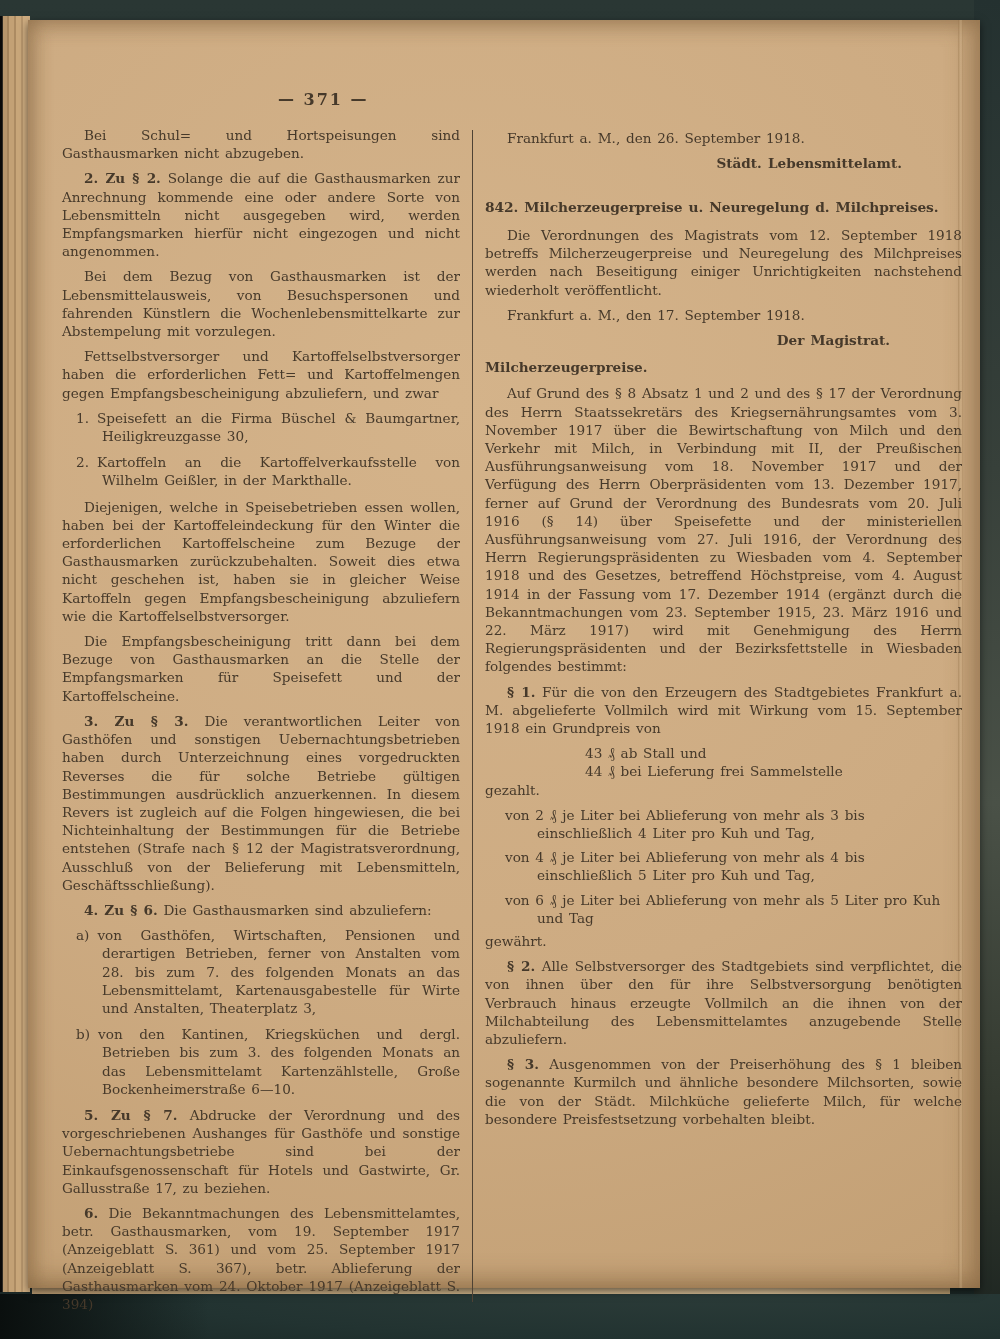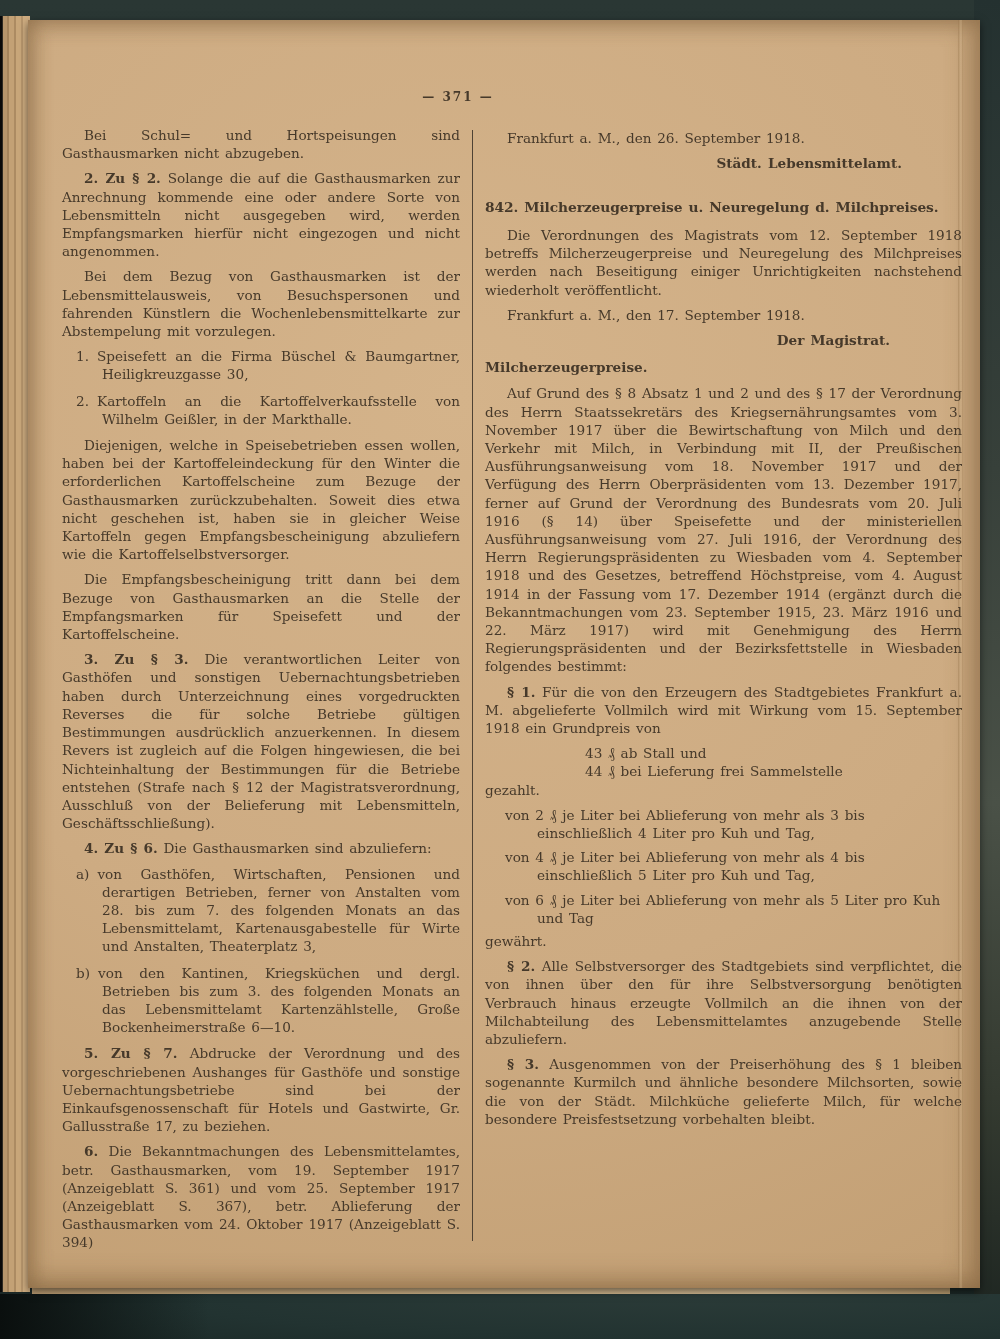--- a/index.html
+++ b/index.html
@@ -55,21 +55,21 @@
       0 3px 8px rgba(0,0,0,.55);
   }
   
   .page-crease{
     position:absolute;right:17px;top:0;width:5px;height:100%;
     background:linear-gradient(90deg,rgba(140,105,65,.45),rgba(235,210,170,.35) 60%,rgba(140,105,65,.35));
     opacity:.8;
   }
   .page-number{
     position:absolute;top:70px;left:250px;width:360px;
-    text-align:center;font-size:12px;letter-spacing:2px;
+    font-size:16px;letter-spacing:2px;
     color:var(--ink,#46392a);font-weight:bold;
   }
   .content{
     position:absolute;left:34px;top:106px;width:900px;
     display:flex;align-items:stretch;
     color:var(--ink,#46392a);
     font-size:13.6px;line-height:1.34;word-spacing:1.4px;
     text-align:justify;
   }
   .col{min-width:0;}
@@ -102,20 +102,21 @@
   <div class="page">
     <div class="page-crease"></div>
     <div class="page-number">— 371 —</div>
 
     <div class="content">
 
       <div class="col left">
         <p class="p">Bei Schul= und Hortspeisungen sind Gasthausmarken nicht abzugeben.</p>
         <p class="p"><b class="lead">2. Zu § 2.</b> <span>Solange die auf die Gasthausmarken zur Anrechnung kommende eine oder andere Sorte von Lebensmitteln nicht ausgegeben wird, werden Empfangsmarken hierfür nicht eingezogen und nicht angenommen.</span></p>
         <p class="p">Bei dem Bezug von Gasthausmarken ist der Lebensmittelausweis, von Besuchspersonen und fahrenden Künstlern die Wochenlebensmittelkarte zur Abstempelung mit vorzulegen.</p>
+        <p class="p">Fettselbstversorger und Kartoffelselbstversorger haben die erforderlichen Fett= und Kartoffelmengen gegen Empfangsbescheinigung abzuliefern, und zwar</p>
         <p class="hang"><span class="marker">1.</span><span>Speisefett an die Firma Büschel &amp; Baumgartner, Heiligkreuzgasse 30,</span></p>
         <p class="hang"><span class="marker">2.</span><span>Kartoffeln an die Kartoffelverkaufsstelle von Wilhelm Geißler, in der Markthalle.</span></p>
         <p class="p">Diejenigen, welche in Speisebetrieben essen wollen, haben bei der Kartoffeleindeckung für den Winter die erforderlichen Kartoffelscheine zum Bezuge der Gasthausmarken zurückzubehalten. Soweit dies etwa nicht geschehen ist, haben sie in gleicher Weise Kartoffeln gegen Empfangsbescheinigung abzuliefern wie die Kartoffelselbstversorger.</p>
         <p class="p">Die Empfangsbescheinigung tritt dann bei dem Bezuge von Gasthausmarken an die Stelle der Empfangsmarken für Speisefett und der Kartoffelscheine.</p>
         <p class="p"><b class="lead">3. Zu § 3.</b> <span>Die verantwortlichen Leiter von Gasthöfen und sonstigen Uebernachtungsbetrieben haben durch Unterzeichnung eines vorgedruckten Reverses die für solche Betriebe gültigen Bestimmungen ausdrücklich anzuerkennen. In diesem Revers ist zugleich auf die Folgen hingewiesen, die bei Nichteinhaltung der Bestimmungen für die Betriebe entstehen (Strafe nach § 12 der Magistratsverordnung, Ausschluß von der Belieferung mit Lebensmitteln, Geschäftsschließung).</span></p>
         <p class="p"><b class="lead">4. Zu § 6.</b> <span>Die Gasthausmarken sind abzuliefern:</span></p>
         <p class="hang"><span class="marker">a)</span><span>von Gasthöfen, Wirtschaften, Pensionen und derartigen Betrieben, ferner von Anstalten vom 28. bis zum 7. des folgenden Monats an das Lebensmittelamt, Kartenausgabestelle für Wirte und Anstalten, Theaterplatz 3,</span></p>
         <p class="hang"><span class="marker">b)</span><span>von den Kantinen, Kriegsküchen und dergl. Betrieben bis zum 3. des folgenden Monats an das Lebensmittelamt Kartenzählstelle, Große Bockenheimerstraße 6—10.</span></p>
         <p class="p"><b class="lead">5. Zu § 7.</b> <span>Abdrucke der Verordnung und des vorgeschriebenen Aushanges für Gasthöfe und sonstige Uebernachtungsbetriebe sind bei der Einkaufsgenossenschaft für Hotels und Gastwirte, Gr. Gallusstraße 17, zu beziehen.</span></p>
         <p class="p"><b class="lead">6.</b> <span>Die Bekanntmachungen des Lebensmittelamtes, betr. Gasthausmarken, vom 19. September 1917 (Anzeigeblatt S. 361) und vom 25. September 1917 (Anzeigeblatt S. 367), betr. Ablieferung der Gasthausmarken vom 24. Oktober 1917 (Anzeigeblatt S. 394)</span></p>

